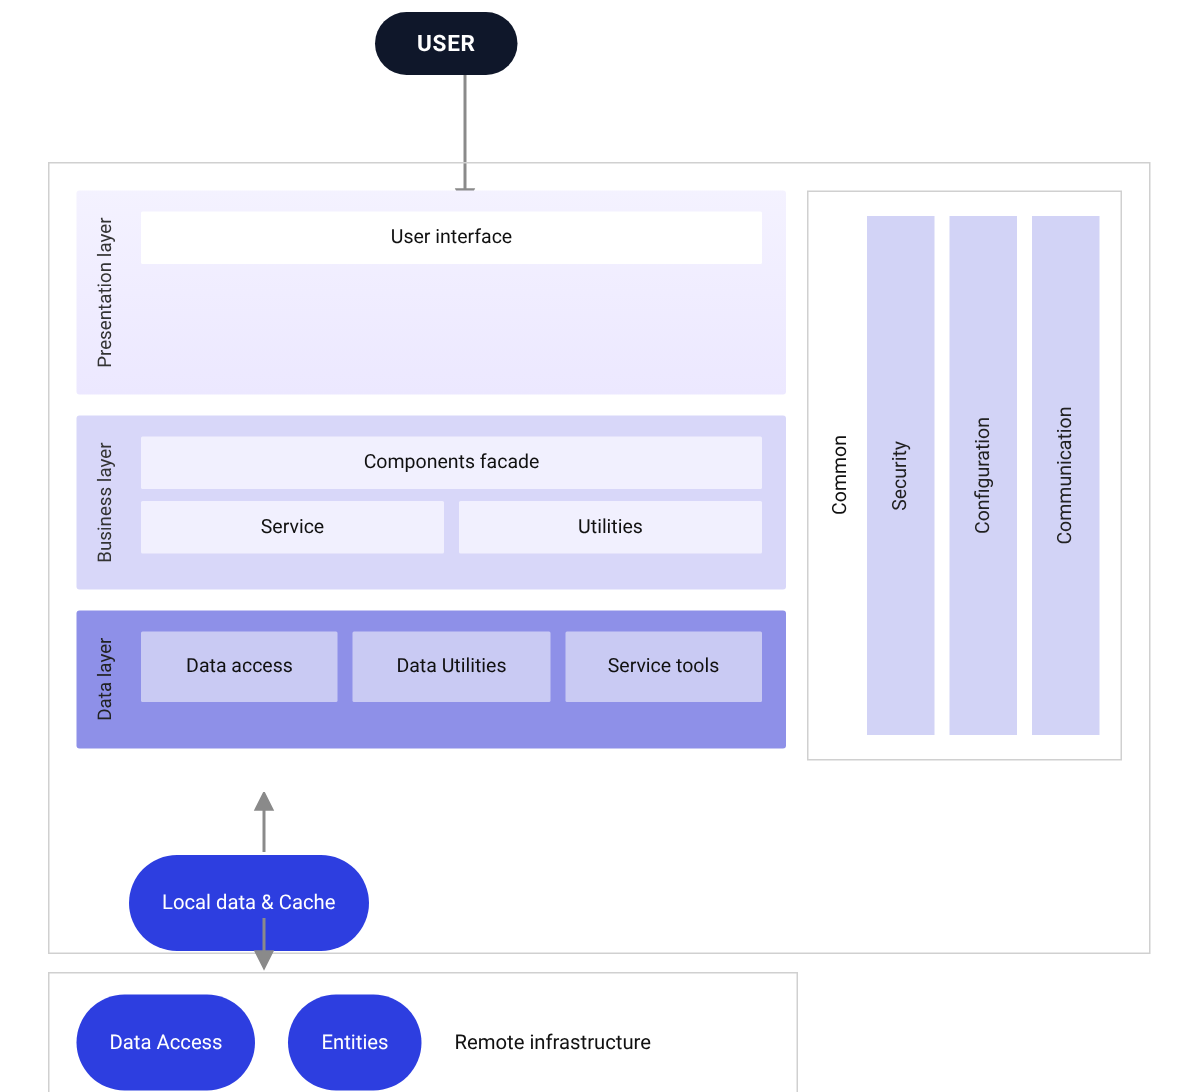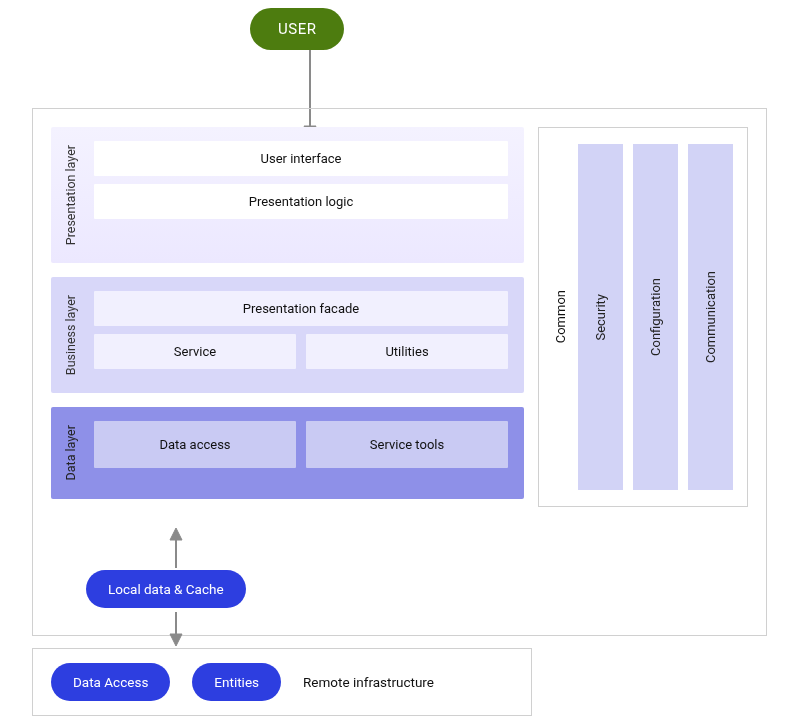--- a/index.html
+++ b/index.html
@@ -9,23 +9,23 @@
     width: 800px;
     height: 728px;
     position: relative;
   }
   .stage { position: relative; width: 800px; height: 728px; }
 
   
   .user-pill {
     position: absolute;
     left: 250px; top: 8px;
-    background: #4d7c0f;
+    background: #0f172a;
     color: #fff;
-    font-weight: 400;
+    font-weight: 700;
     font-size: 15px;
     letter-spacing: 0.5px;
     padding: 12px 28px;
     border-radius: 999px;
   }
 
   
   .arrow {
     position: absolute;
     stroke: #8a8a8a;
@@ -120,21 +120,21 @@
     transform: rotate(180deg);
     font-size: 13px;
     color: #222;
   }
 
   
   .local-pill, .blue-pill {
     background: #2d3ee0;
     color: #fff;
     font-size: 13.5px;
-    padding: 11px 22px;
+    padding: 24px 22px;
     border-radius: 999px;
     display: inline-block;
     text-align: center;
   }
   .local-pill { position: absolute; left: 86px; top: 570px; }
 
   .remote-box {
     position: absolute;
     left: 32px; top: 648px;
     width: 500px;
@@ -167,46 +167,44 @@
     <div class="cols">
       <div class="stack">
 
         <div class="layer presentation">
           <div class="layer-label">Presentation
 layer</div>
           <div class="layer-body">
             <div class="row">
                 <div class="box">User interface</div>
               </div>
-            <div class="row">
-                <div class="box">Presentation logic</div>
-              </div>
           </div>
         </div>
 
         <div class="layer business">
           <div class="layer-label">Business
 layer</div>
           <div class="layer-body">
             <div class="row">
-                <div class="box">Presentation facade</div>
+                <div class="box">Components facade</div>
               </div>
             <div class="row">
               <div class="box">Service</div>
               <div class="box">Utilities</div>
             </div>
           </div>
         </div>
 
         <div class="layer data">
           <div class="layer-label">Data
 layer</div>
           <div class="layer-body">
             <div class="row">
               <div class="box">Data access</div>
+              <div class="box">Data Utilities</div>
               <div class="box">Service tools</div>
             </div>
           </div>
         </div>
 
       </div>
 
       <div class="side-box">
         <div class="side-label">Common</div>
         <div class="side-col">

